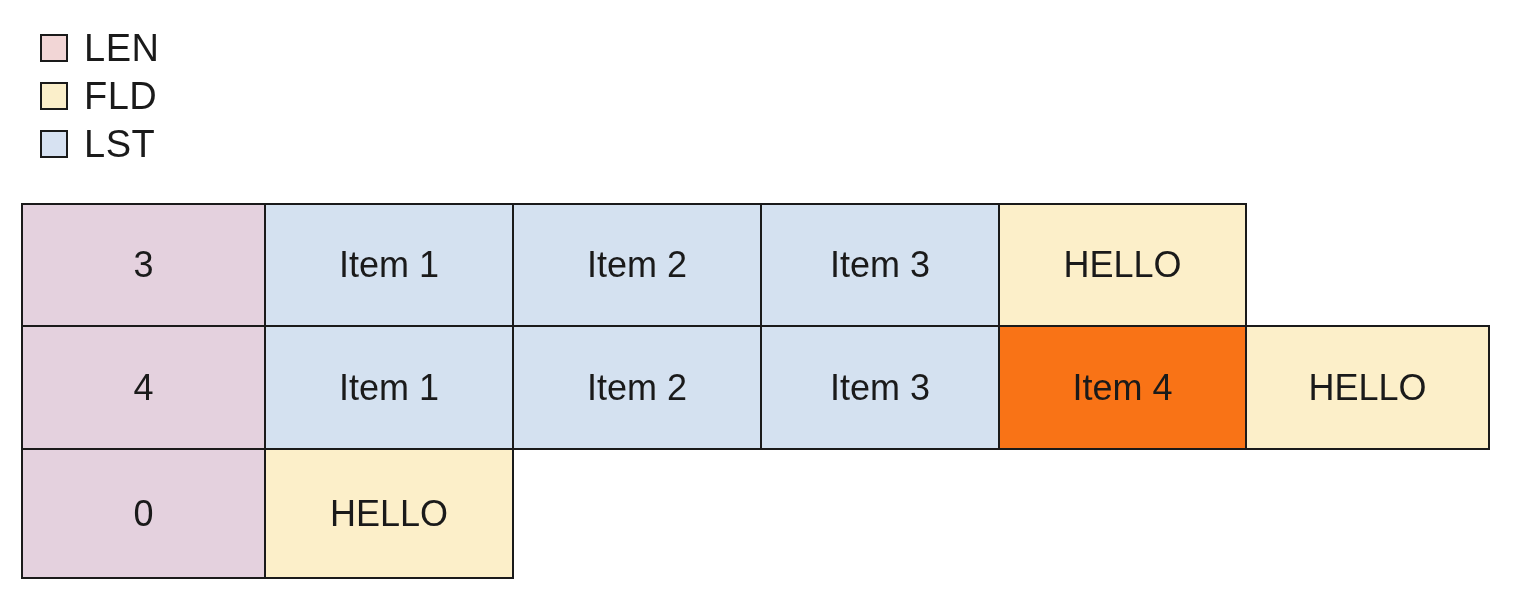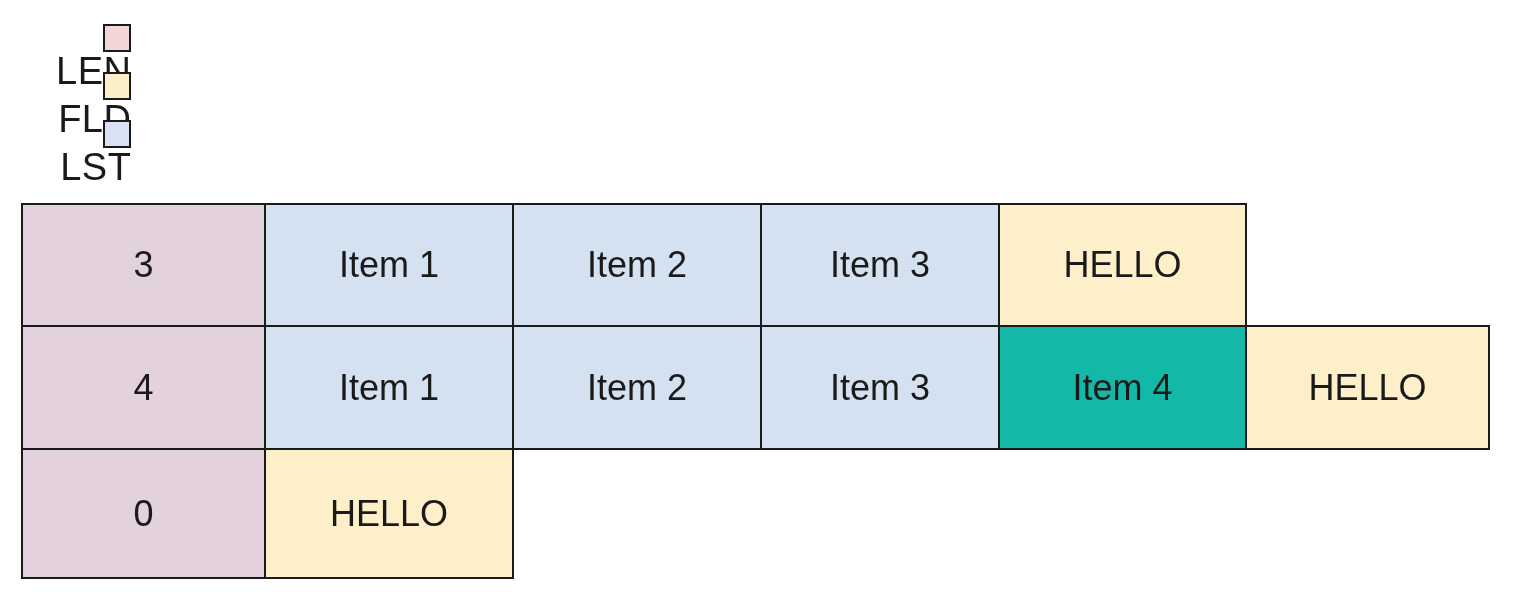--- a/index.html
+++ b/index.html
@@ -16,23 +16,22 @@
   }
 
   
   #legend {
     position: absolute;
     left: 40px;
     top: 24px;
   }
   .legend-row {
     display: flex;
-    align-items: flex-end;
+    align-items: center;
     height: 48px;
-    flex-direction: column;
   }
   .legend-swatch {
     width: 28px;
     height: 28px;
     box-sizing: border-box;
     border: 2px solid #111111;
     flex: 0 0 auto;
   }
   .legend-label {
     margin-left: 16px;
@@ -93,20 +92,20 @@
       <div class="cell" style="width: 250px; height: 124px; background: rgb(212, 225, 240); border-color: rgb(26, 26, 26); color: rgb(26, 26, 26);">Item 1</div>
       <div class="cell" style="width: 250px; height: 124px; background: rgb(212, 225, 240); border-color: rgb(26, 26, 26); color: rgb(26, 26, 26);">Item 2</div>
       <div class="cell" style="width: 240px; height: 124px; background: rgb(212, 225, 240); border-color: rgb(26, 26, 26); color: rgb(26, 26, 26);">Item 3</div>
       <div class="cell" style="width: 249px; height: 124px; background: rgb(252, 239, 201); border-color: rgb(26, 26, 26); color: rgb(26, 26, 26);">HELLO</div>
     </div>
     <div class="row">
       <div class="cell" style="width: 245px; height: 125px; background: rgb(228, 209, 222); border-color: rgb(26, 26, 26); color: rgb(26, 26, 26);">4</div>
       <div class="cell" style="width: 250px; height: 125px; background: rgb(212, 225, 240); border-color: rgb(26, 26, 26); color: rgb(26, 26, 26);">Item 1</div>
       <div class="cell" style="width: 250px; height: 125px; background: rgb(212, 225, 240); border-color: rgb(26, 26, 26); color: rgb(26, 26, 26);">Item 2</div>
       <div class="cell" style="width: 240px; height: 125px; background: rgb(212, 225, 240); border-color: rgb(26, 26, 26); color: rgb(26, 26, 26);">Item 3</div>
-      <div class="cell" style="width: 249px; height: 125px; background: #14b8a6; border-color: rgb(26, 26, 26); color: rgb(26, 26, 26);">Item 4</div>
+      <div class="cell" style="width: 249px; height: 125px; background: #f97316; border-color: rgb(26, 26, 26); color: rgb(26, 26, 26);">Item 4</div>
       <div class="cell" style="width: 245px; height: 125px; background: rgb(252, 239, 201); border-color: rgb(26, 26, 26); color: rgb(26, 26, 26);">HELLO</div>
     </div>
     <div class="row">
       <div class="cell" style="width: 245px; height: 131px; background: rgb(228, 209, 222); border-color: rgb(26, 26, 26); color: rgb(26, 26, 26);">0</div>
       <div class="cell" style="width: 250px; height: 131px; background: rgb(252, 239, 201); border-color: rgb(26, 26, 26); color: rgb(26, 26, 26);">HELLO</div>
     </div>
   </div>
 
 </body></html>

